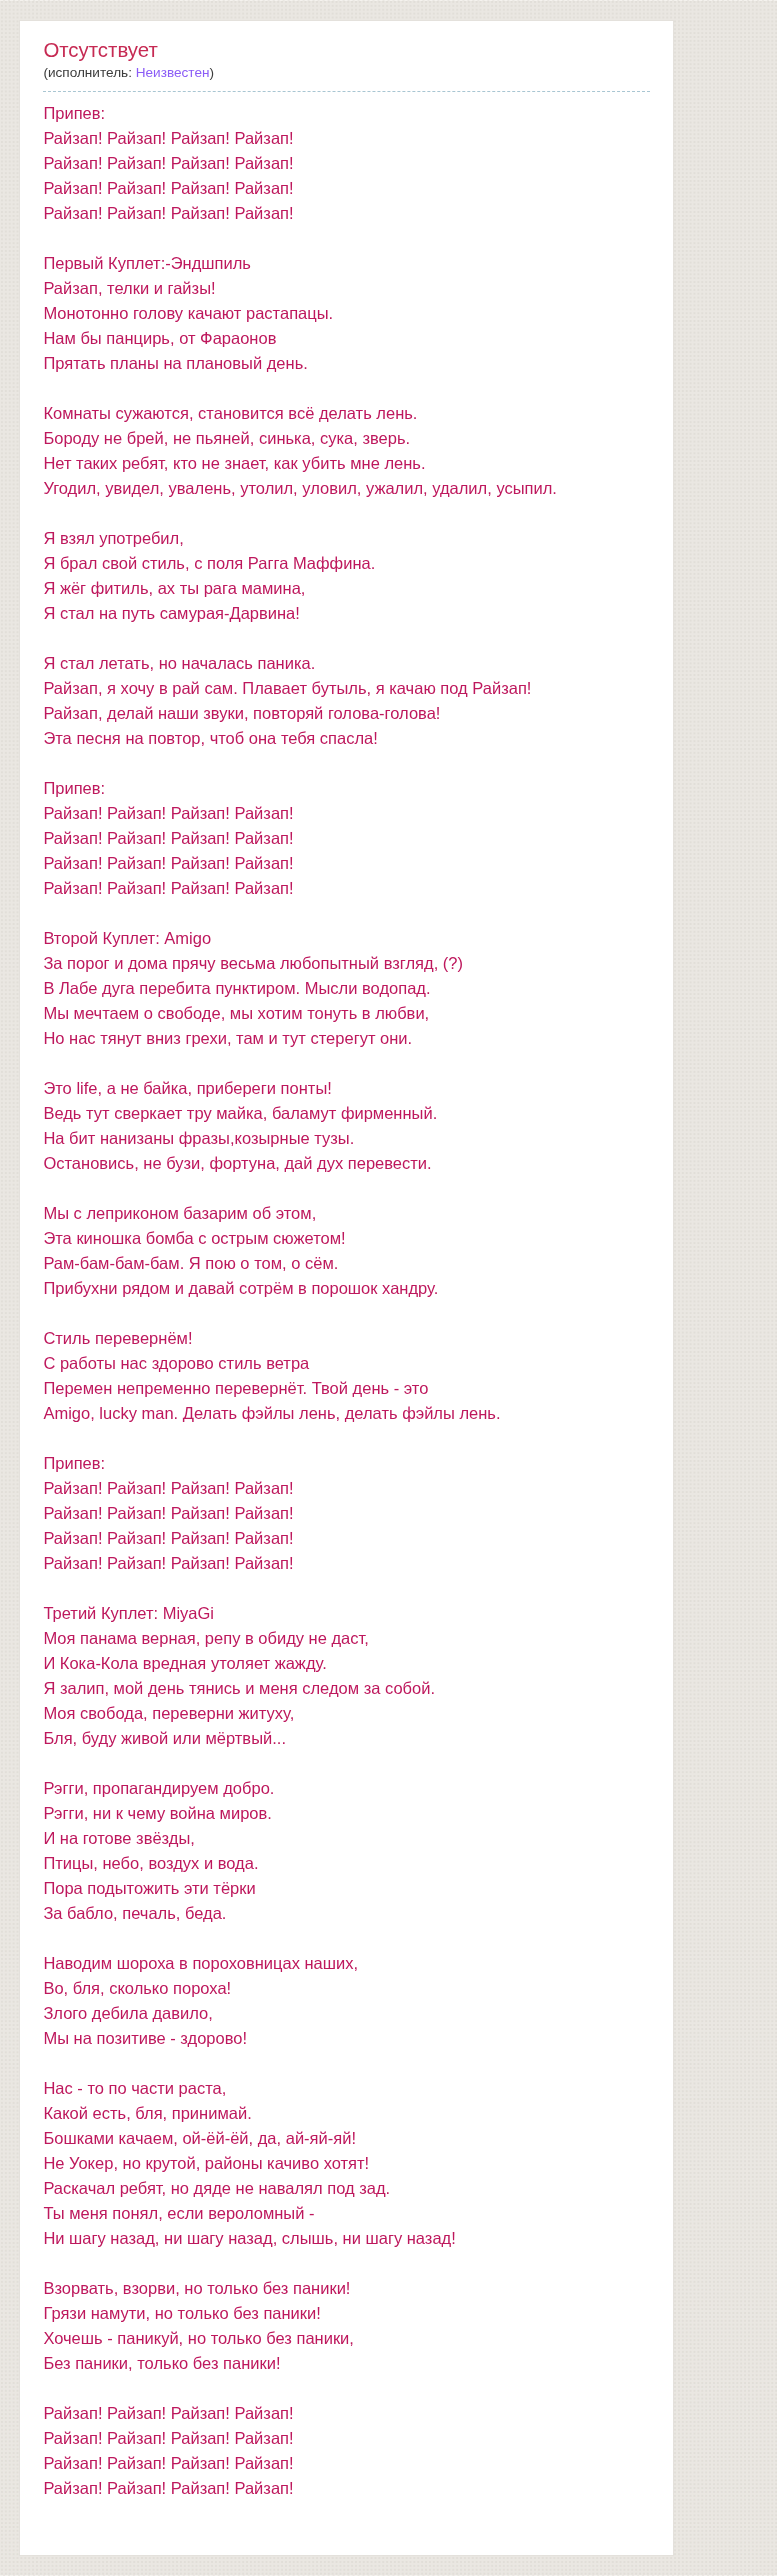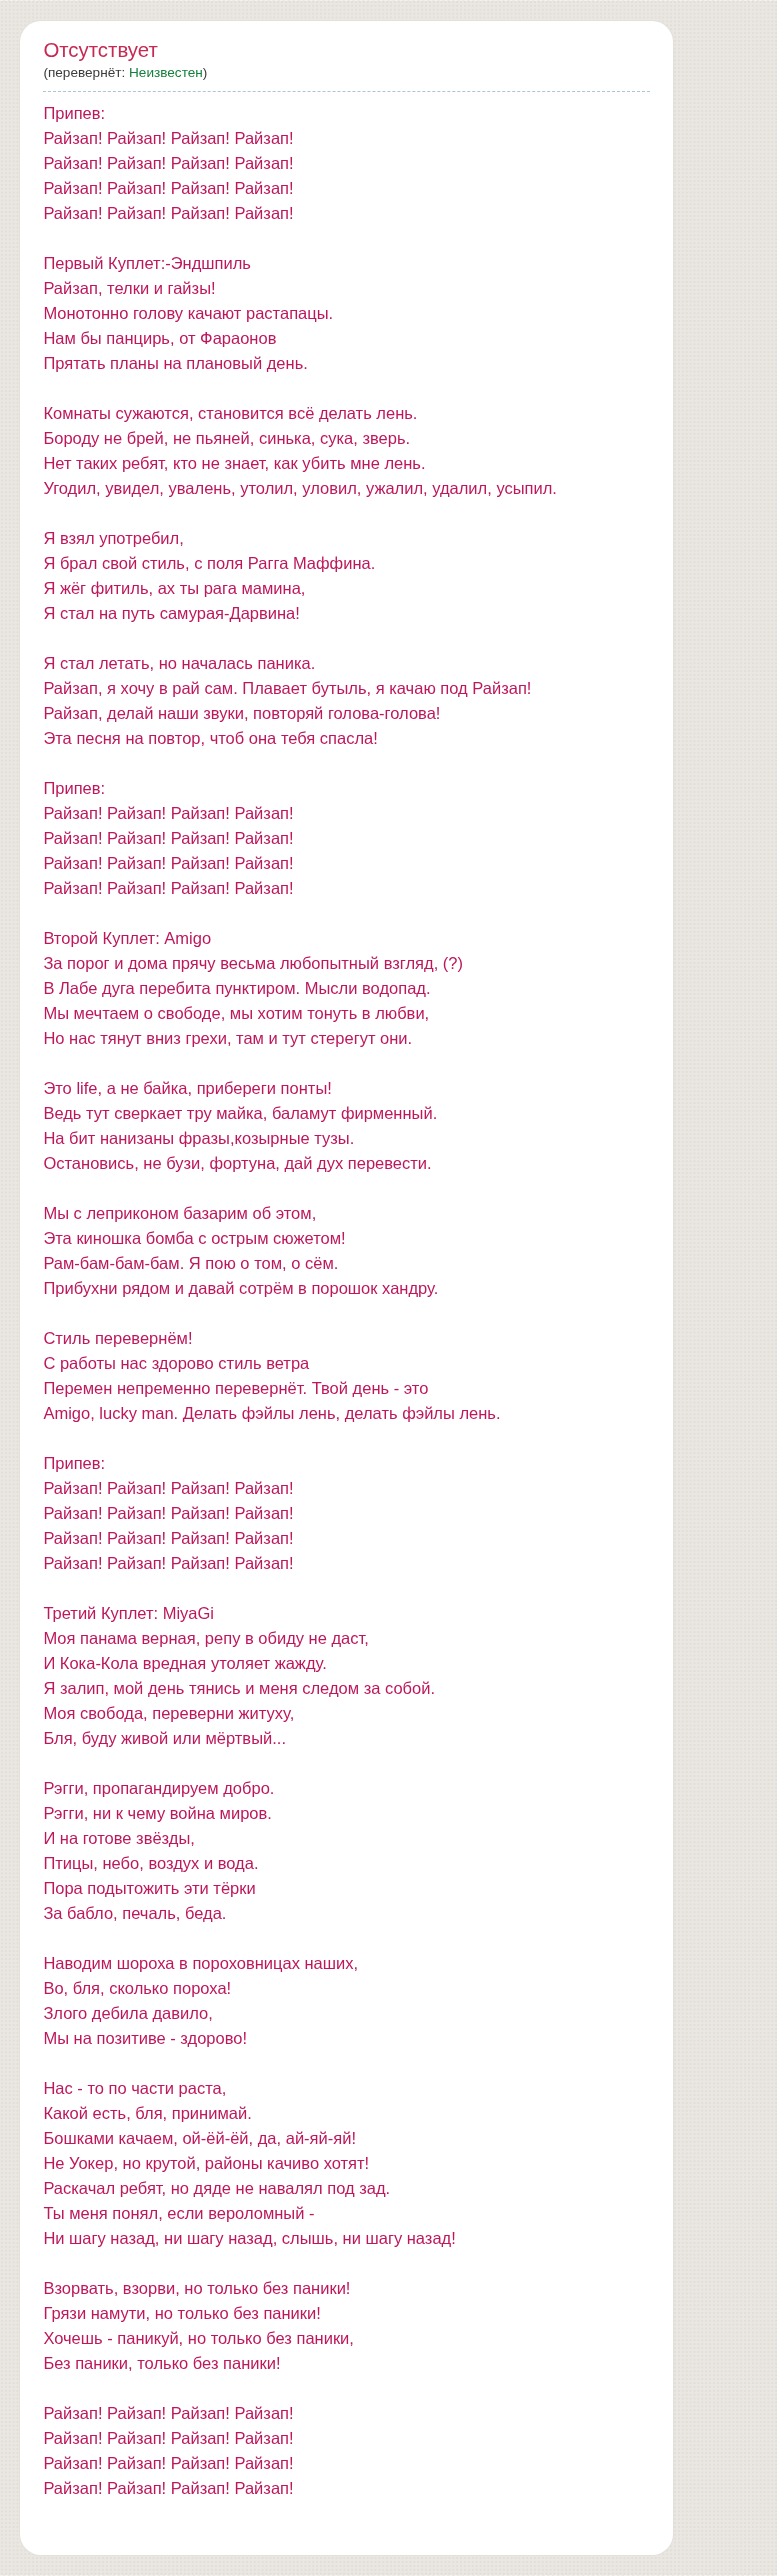--- a/index.html
+++ b/index.html
@@ -17,57 +17,56 @@
   }
   .card {
     position: absolute;
     left: 20.4px;
     top: 20.4px;
     width: 653px;
     min-height: 2534px;
     background: #ffffff;
     box-shadow: 0 0 0 1px #e4e1dc;
     padding: 15.5px 23px 29px 23px;
-    border-radius: 21px;
   }
   .page-title {
     margin: 0;
     font-size: 20.4px;
     line-height: 27px;
     font-weight: normal;
     color: #c62a53;
   }
   .artist-line {
     font-size: 13.6px;
     line-height: 18.5px;
     color: #3c3c3c;
     padding-bottom: 8.7px;
     border-bottom: 1px dashed #a9c6d2;
   }
   .artist-link {
-    color: #15803d;
+    color: #8b5cf6;
     text-decoration: none;
     cursor: pointer;
   }
   .lyrics {
     margin-top: 8.7px;
     font-size: 16.5px;
     line-height: 25px;
     color: #be185d;
     white-space: pre-line;
   }
 </style>
 </head>
 <body>
 
 <div class="card">
   <h1 class="page-title">Отсутствует</h1>
 
   <div class="artist-line">
-    <span>(перевернёт: </span><a class="artist-link">Неизвестен</a><span>)</span>
+    <span>(исполнитель: </span><a class="artist-link">Неизвестен</a><span>)</span>
   </div>
 
   <div class="lyrics">Припев:
 Райзап! Райзап! Райзап! Райзап!
 Райзап! Райзап! Райзап! Райзап!
 Райзап! Райзап! Райзап! Райзап!
 Райзап! Райзап! Райзап! Райзап!
 
 Первый Куплет:-Эндшпиль
 Райзап, телки и гайзы!

